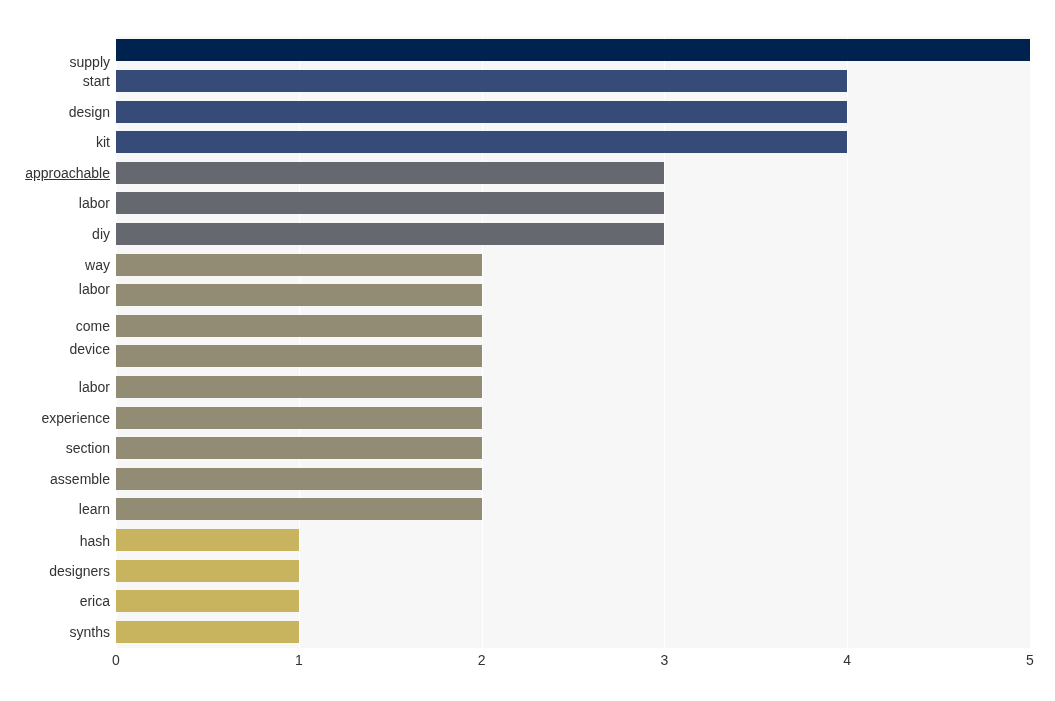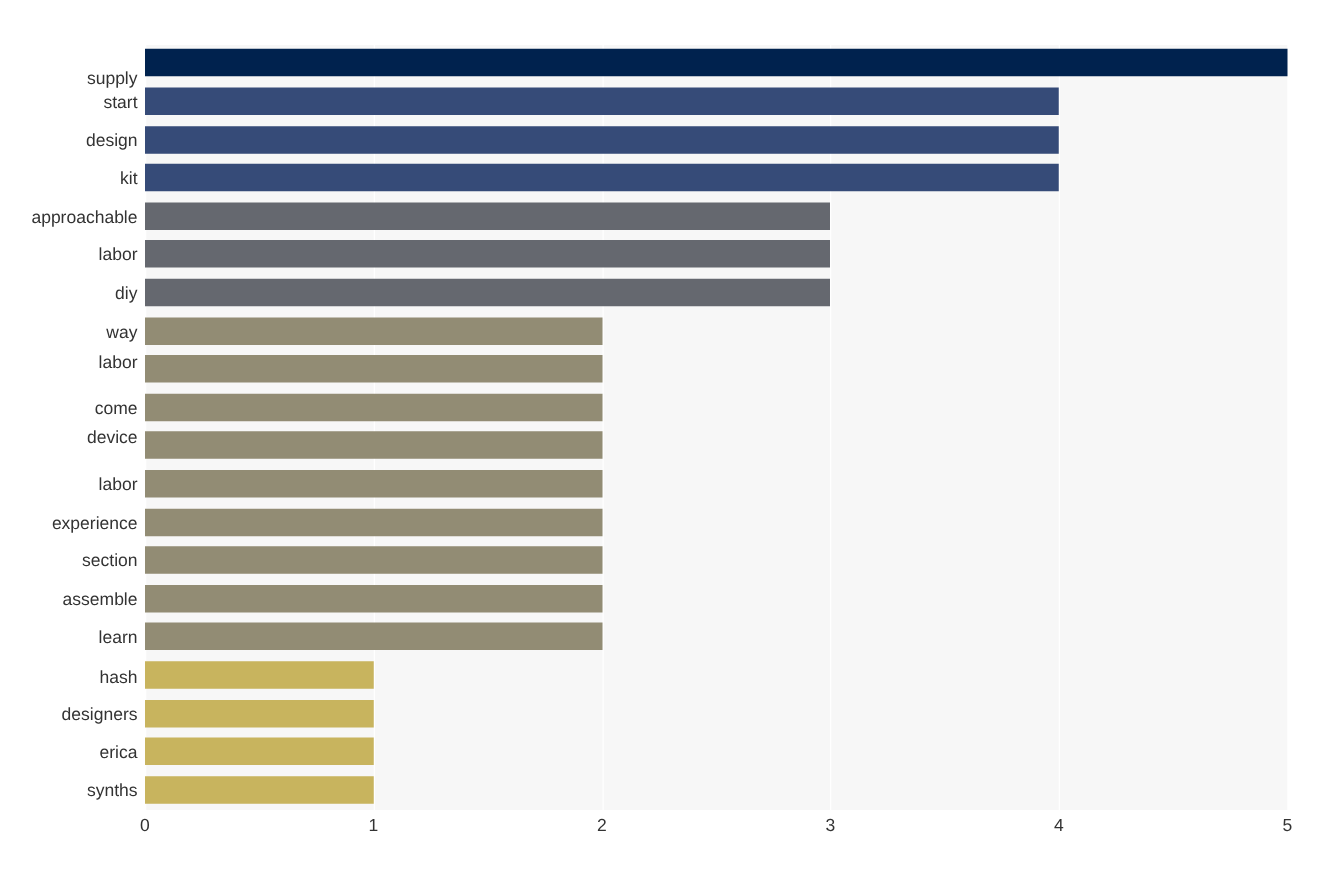--- a/index.html
+++ b/index.html
@@ -147,21 +147,21 @@
         <div class="bar" style="top: 554.1px; width: 182.8px; background: rgb(200, 180, 94);"></div>
         <div class="bar" style="top: 584.7px; width: 182.8px; background: rgb(200, 180, 94);"></div>
       </div>
   </div>
 
   <div id="y-labels">
       <div class="y-tick-label" style="top: 7.3px; margin-top: 12px;">supply</div>
       <div class="y-tick-label" style="top: 37.9px;">start</div>
       <div class="y-tick-label" style="top: 68.5px;">design</div>
       <div class="y-tick-label" style="top: 99.1px;">kit</div>
-      <div class="y-tick-label" style="top: 129.7px;">approachable</div>
+      <div class="y-tick-label" style="top: 129.7px; text-decoration: underline;">approachable</div>
       <div class="y-tick-label" style="top: 160.3px;">labor</div>
       <div class="y-tick-label" style="top: 190.9px;">diy</div>
       <div class="y-tick-label" style="top: 221.5px;">way</div>
       <div class="y-tick-label" style="top: 246px;">labor</div>
       <div class="y-tick-label" style="top: 282.7px;">come</div>
       <div class="y-tick-label" style="top: 306px; padding-left: 36px;">device</div>
       <div class="y-tick-label" style="top: 343.9px;">labor</div>
       <div class="y-tick-label" style="top: 374.5px;">experience</div>
       <div class="y-tick-label" style="top: 405.1px;">section</div>
       <div class="y-tick-label" style="top: 435.7px;">assemble</div>

